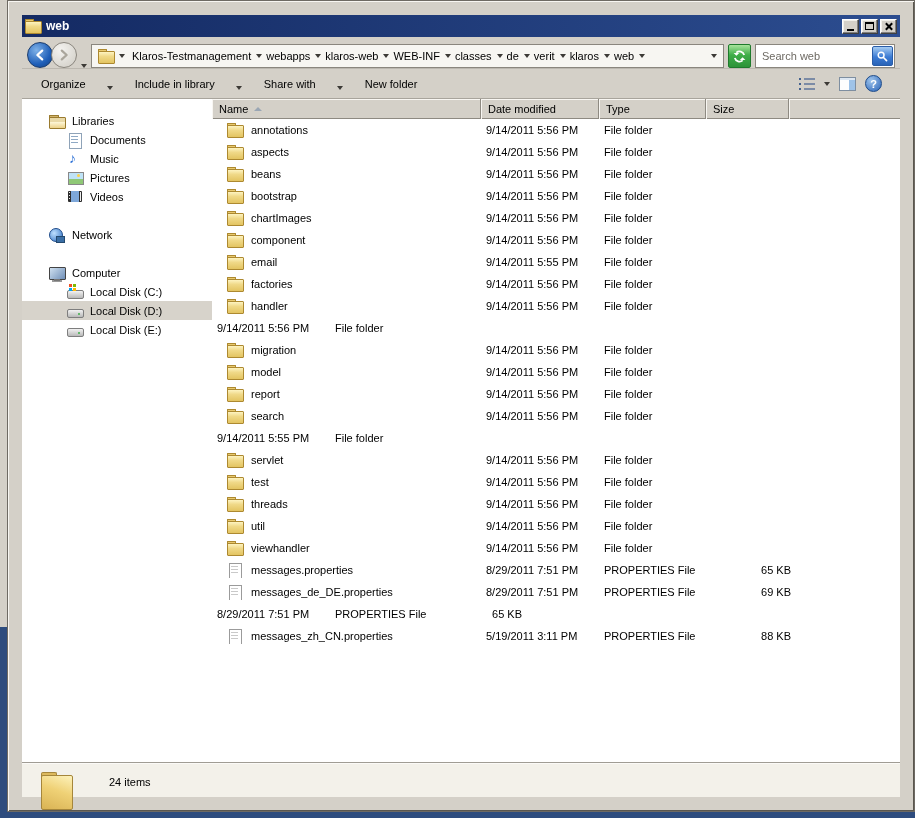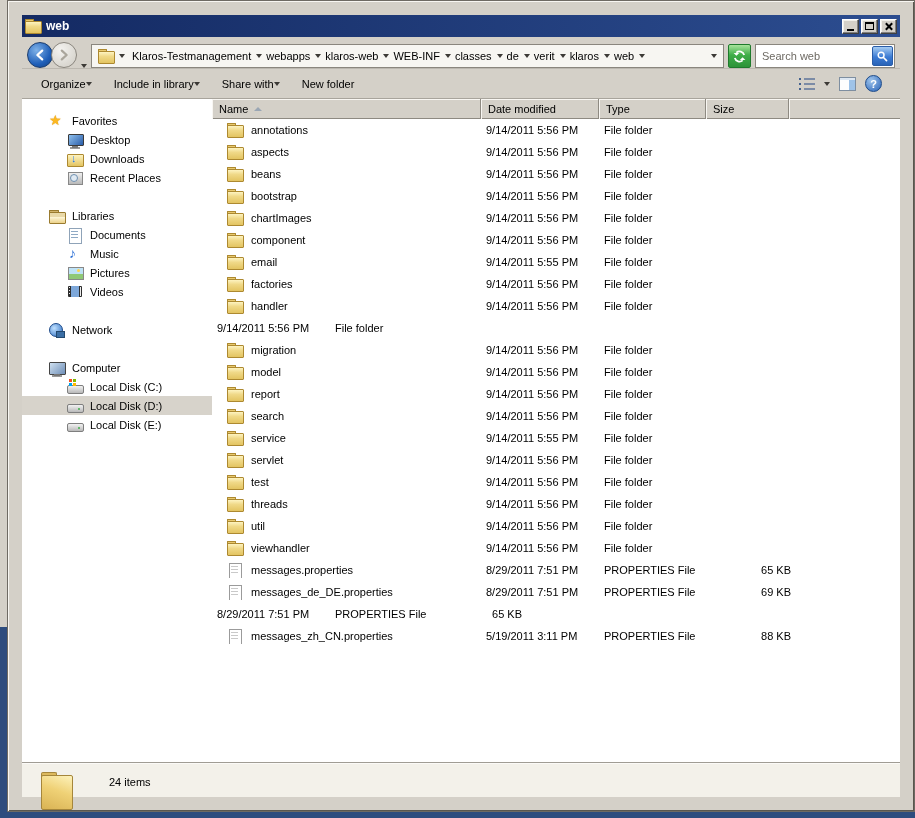--- a/index.html
+++ b/index.html
@@ -36,21 +36,21 @@
   .refresh-btn{width:23px;height:24px;flex:none;border:1px solid #1f7a2c;border-radius:2px;
     background:linear-gradient(#a8e49c,#3fae49 45%,#2d9338);display:grid;place-items:center}
   .search-field{width:140px;height:24px;flex:none;background:#fff;border:1px solid #8a867e;display:flex;align-items:center;padding:1px 1px 1px 6px}
   .search-field input{flex:1;min-width:0;border:0;outline:0;background:transparent;font:11px "Liberation Sans",sans-serif;color:#3c3a36}
   .search-field input::placeholder{color:#6e6a63;opacity:1}
   .search-btn{width:21px;height:20px;flex:none;border:1px solid #2a5da8;border-radius:2px;
     background:linear-gradient(#a6ccf2,#3b7bd4 55%,#2a64b8);display:grid;place-items:center}
 
   
   .cmdbar{height:30px;flex:none;display:flex;align-items:center;padding:0 8px;border-bottom:1px solid #a8a49c}
-  .tb-item{display:flex;align-items:center;gap:0;padding:4px 11px}
+  .tb-item{display:flex;align-items:flex-end;gap:21px;padding:4px 11px}
   .tb-right{margin-left:auto;display:flex;align-items:center;gap:9px;margin-right:10px}
   .views-icon{width:16px;height:12px;background:
     repeating-linear-gradient(#44618e 0 2px,transparent 2px 5px) 0 0/2px 12px no-repeat,
     repeating-linear-gradient(#7b8ba6 0 2px,transparent 2px 5px) 5px 0/11px 12px no-repeat}
   .preview-icon{width:17px;height:14px;border:1px solid #7e8ea0;background:linear-gradient(90deg,#fefefe 0 62%,#9fc3e8 62%);box-shadow:inset 0 2px 0 #dde7f2}
   .help-icon{width:17px;height:17px;border-radius:50%;background:radial-gradient(circle at 35% 30%,#9ec4ec,#2a64b8);border:1px solid #1c4a8a;color:#fff;display:grid;place-items:center}
   .help-icon::before{content:"?";font-size:11px;font-weight:bold}
 
   
   .main{flex:1;display:flex;background:#fff;overflow:hidden}
@@ -255,41 +255,20 @@
       <span class="views-icon"></span>
       <span class="dd"></span>
       <span class="preview-icon"></span>
       <span class="help-icon"></span>
     </span>
   </div>
 
   <div class="main">
     <div class="sidebar">
 
-    <div class="nav-group">
-          <div class="nav-row">
-            <span class="ic star-icon"></span>
-            <span>Favorites</span>
-          </div>
-          <div class="nav-children">
-
-          <div class="nav-row">
-                <span class="ic desktop-icon"></span>
-                <span>Desktop</span>
-              </div>
-            <div class="nav-row">
-                <span class="ic downloads-icon"></span>
-                <span>Downloads</span>
-              </div>
-            <div class="nav-row">
-                <span class="ic recent-places-icon"></span>
-                <span>Recent Places</span>
-              </div>
-          </div>
-        </div>
         <div class="nav-group">
           <div class="nav-row">
             <span class="ic libraries-icon"></span>
             <span>Libraries</span>
           </div>
           <div class="nav-children">
 
           <div class="nav-row">
                 <span class="ic documents-icon"></span>
                 <span>Documents</span>
@@ -475,24 +454,20 @@
           <div class="row">
             <span class="cell c-name">
               <span class="ic folder-icon"></span>
               <span>search</span>
             </span>
             <span class="cell c-date">9/14/2011 5:56 PM</span>
             <span class="cell c-type">File folder</span>
             <span class="cell c-size"></span>
           </div>
           <div class="row">
-            <span class="cell c-name">
-              <span class="ic folder-icon"></span>
-              <span>service</span>
-            </span>
             <span class="cell c-date">9/14/2011 5:55 PM</span>
             <span class="cell c-type">File folder</span>
             <span class="cell c-size"></span>
           </div>
           <div class="row">
             <span class="cell c-name">
               <span class="ic folder-icon"></span>
               <span>servlet</span>
             </span>
             <span class="cell c-date">9/14/2011 5:56 PM</span>

